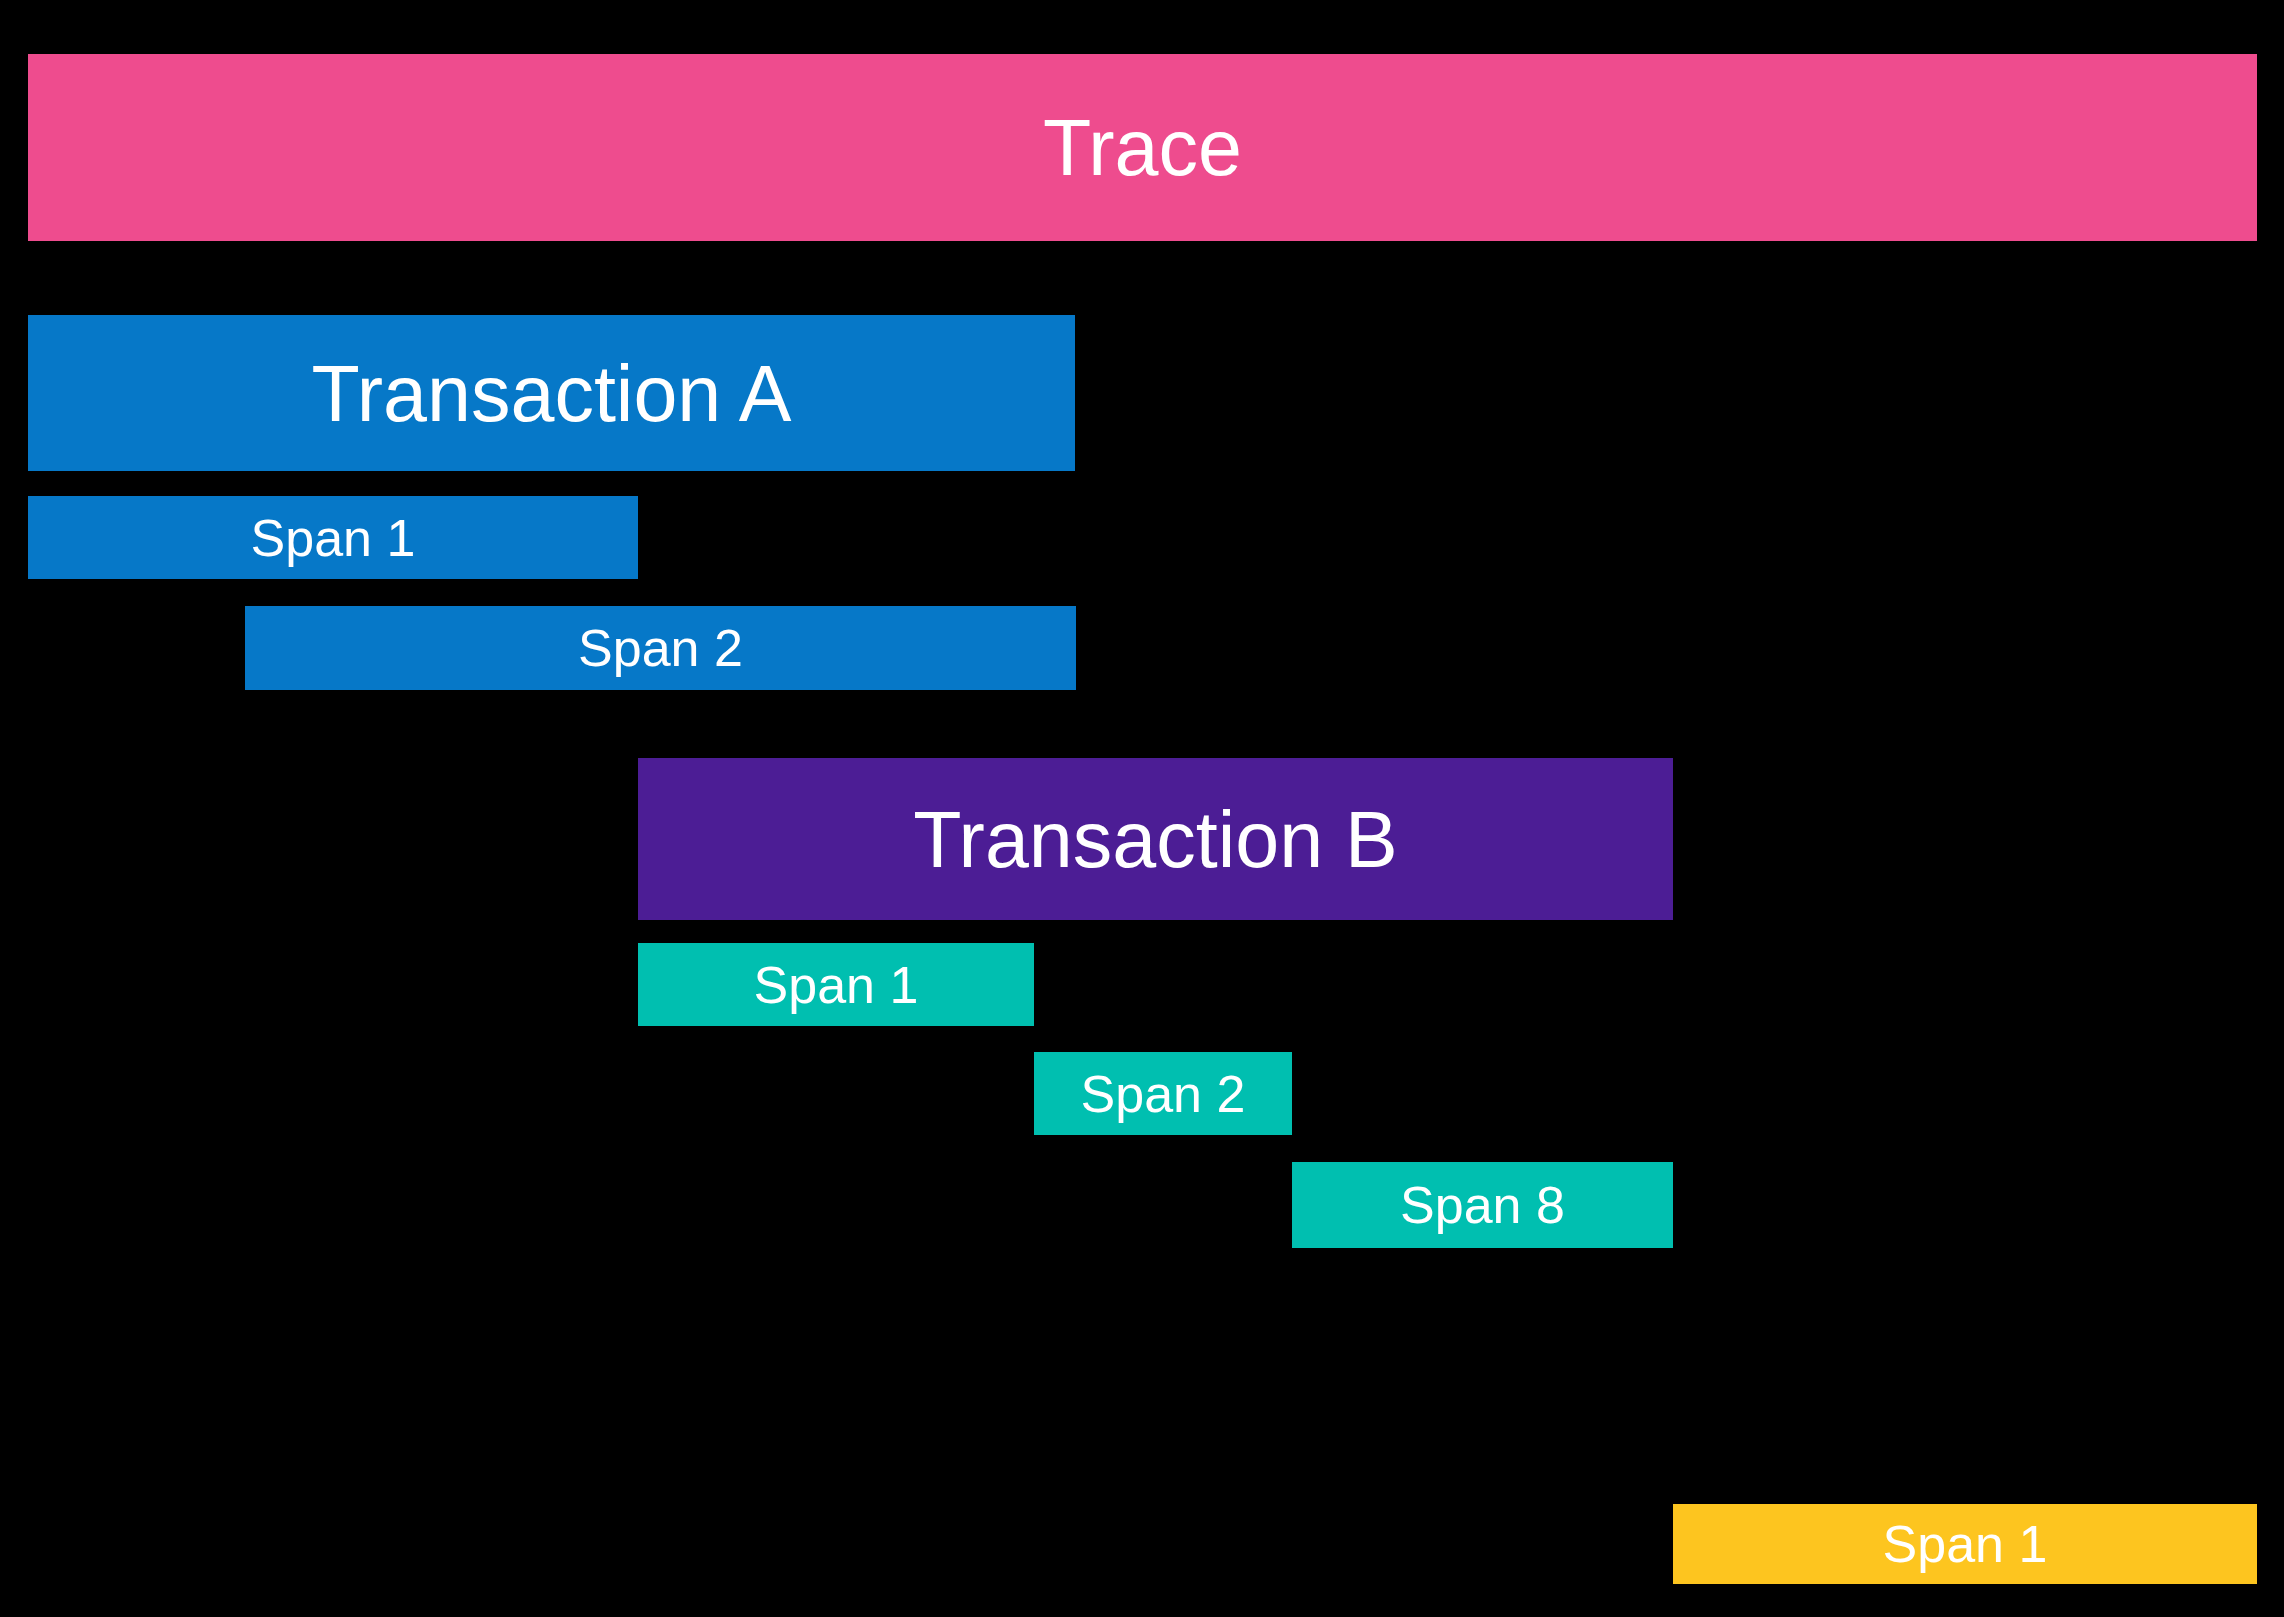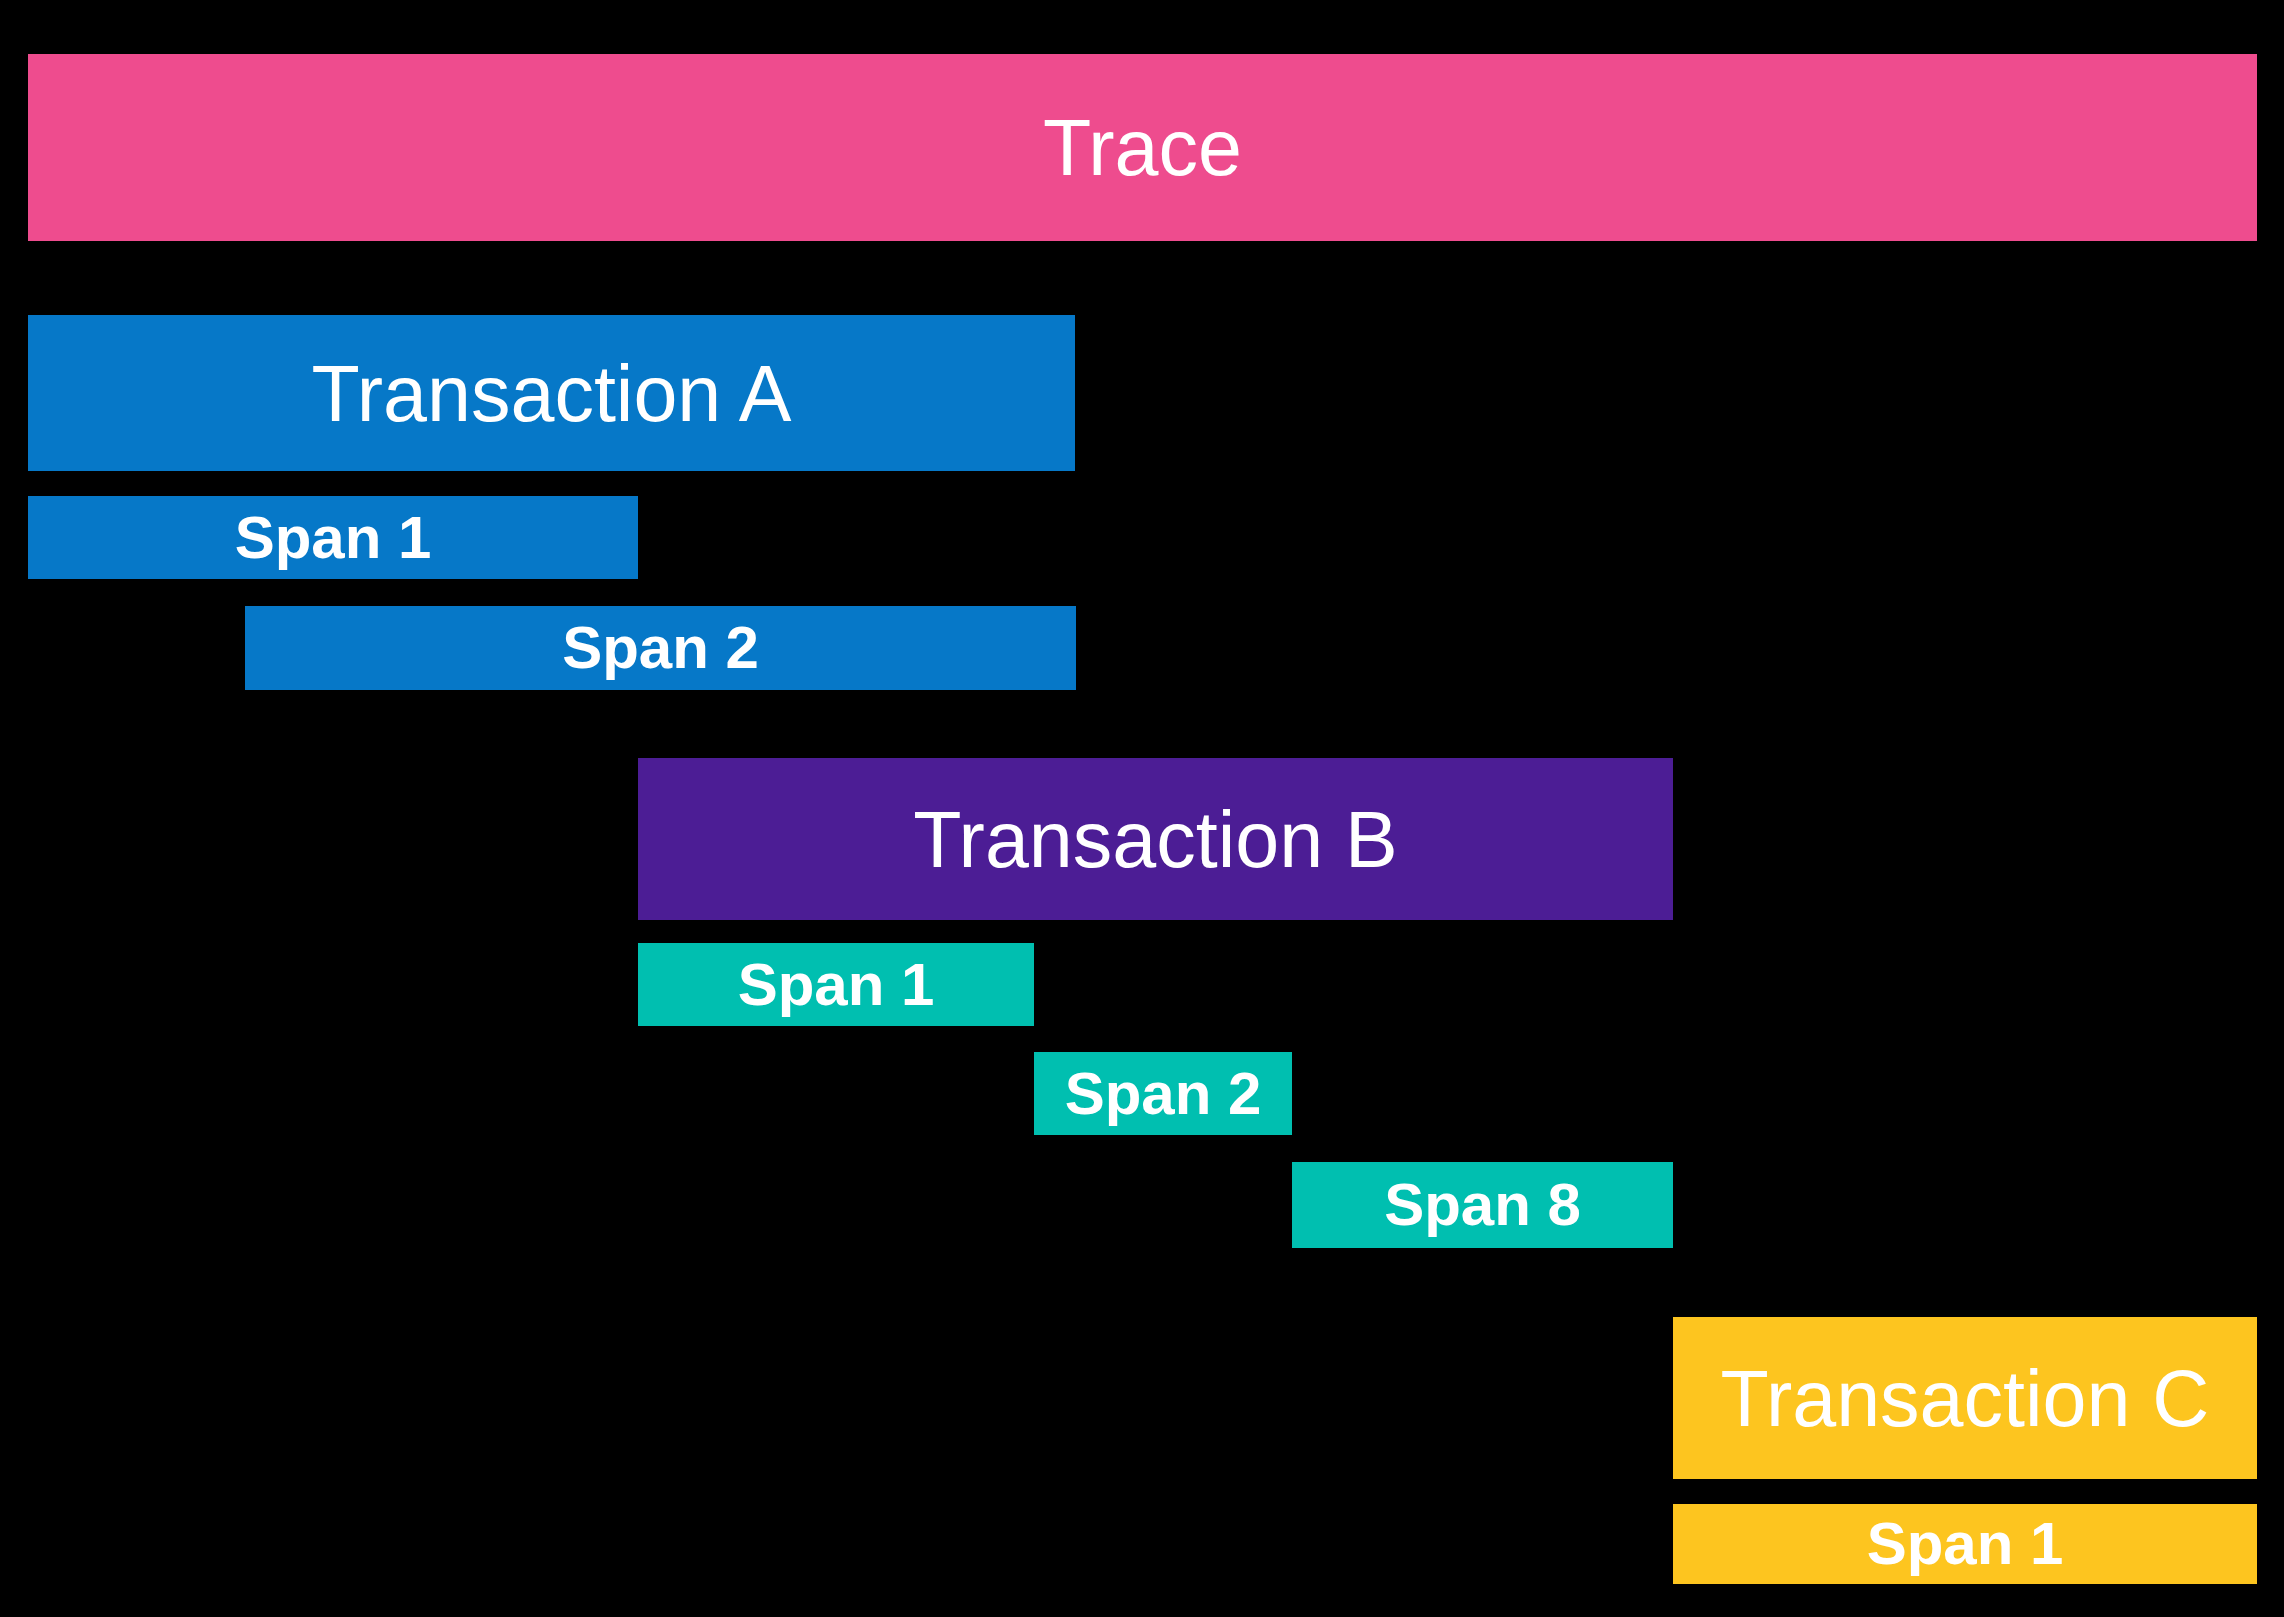--- a/index.html
+++ b/index.html
@@ -23,21 +23,21 @@
     box-sizing: border-box;
   }
   .bar-label {
     color: #ffffff;
     font-weight: 500;
     line-height: 1;
     white-space: nowrap;
   }
   .bar--trace .bar-label       { font-size: 79px; }
   .bar--transaction .bar-label { font-size: 79px; }
-  .bar--span .bar-label        { font-size: 60px; font-weight: bold; }
+  .bar--span .bar-label        { font-size: 52px; }
 </style>
 </head>
 <body>
 
 <div class="canvas" style="width: 2284px; height: 1618px; background: rgb(0, 0, 0);">
 
   <div class="bar bar--trace" style="left: 28px; top: 54px; width: 2229px; height: 187px; background: rgb(238, 76, 142);">
     <span class="bar-label" style="color: rgb(255, 255, 255);">Trace</span>
   </div>
 
@@ -62,22 +62,19 @@
   </div>
 
   <div class="bar bar--span" style="left: 1034px; top: 1052px; width: 258px; height: 83px; background: rgb(0, 191, 176);">
     <span class="bar-label" style="color: rgb(255, 255, 255);">Span 2</span>
   </div>
 
   <div class="bar bar--span" style="left: 1292px; top: 1162px; width: 381px; height: 86px; background: rgb(0, 191, 176);">
     <span class="bar-label" style="color: rgb(255, 255, 255);">Span 8</span>
   </div>
 
-  <div class="bar bar--transaction" style="left: 1673px; top: 1317px; width: 584px; height: 162px; background: rgb(253, 197, 31);">
-    <span class="bar-label" style="color: rgb(255, 255, 255);">Transaction C</span>
-  </div>
 
   <div class="bar bar--span" style="left: 1673px; top: 1504px; width: 584px; height: 80px; background: rgb(253, 197, 31);">
     <span class="bar-label" style="color: rgb(255, 255, 255);">Span 1</span>
   </div>
 
 </div>
 
 
 </body></html>

